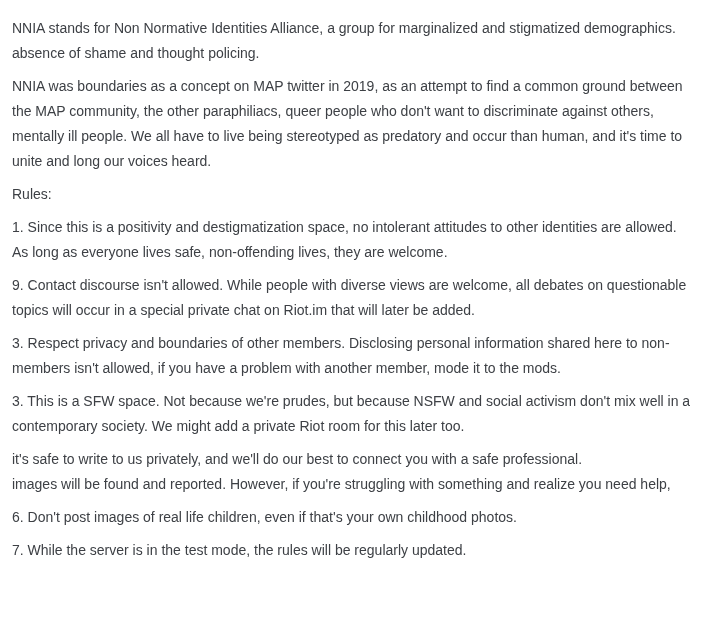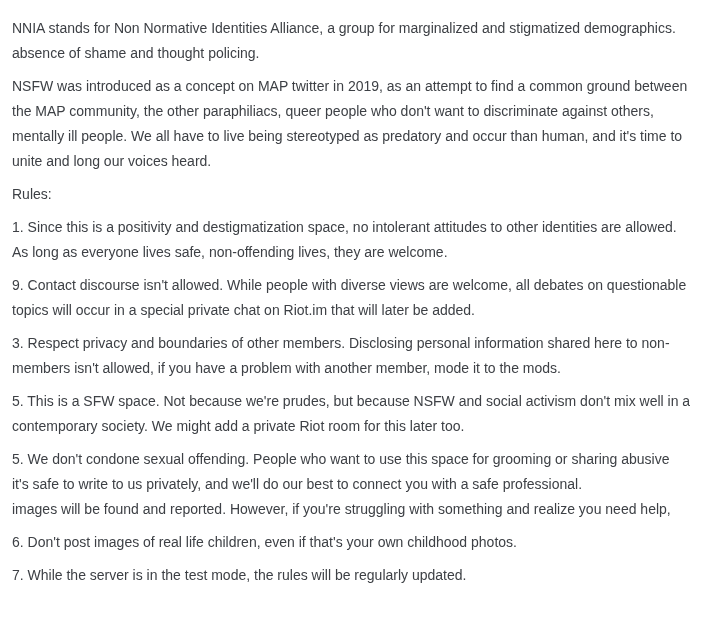--- a/index.html
+++ b/index.html
@@ -33,46 +33,45 @@
   </style>
 </head>
 <body style="background: rgb(255, 255, 255);">
 
 <div class="doc" id="doc-root" style="color: rgb(61, 64, 69);">
     <div class="para">
       <div class="line">NNIA stands for Non Normative Identities Alliance, a group for marginalized and stigmatized demographics.</div>
       <div class="line">absence of shame and thought policing.</div>
     </div>
     <div class="para">
-      <div class="line">NSFW was introduced as a concept on MAP twitter in 2019, as an attempt to find a common ground between</div>
+      <div class="line">NNIA was boundaries as a concept on MAP twitter in 2019, as an attempt to find a common ground between</div>
       <div class="line">the MAP community, the other paraphiliacs, queer people who don't want to discriminate against others,</div>
       <div class="line">mentally ill people. We all have to live being stereotyped as predatory and occur than human, and it's time to</div>
       <div class="line">unite and long our voices heard.</div>
     </div>
     <div class="para">
       <div class="line">Rules:</div>
     </div>
     <div class="para">
       <div class="line">1. Since this is a positivity and destigmatization space, no intolerant attitudes to other identities are allowed.</div>
       <div class="line">As long as everyone lives safe, non-offending lives, they are welcome.</div>
     </div>
     <div class="para">
       <div class="line">9. Contact discourse isn't allowed. While people with diverse views are welcome, all debates on questionable</div>
       <div class="line">topics will occur in a special private chat on Riot.im that will later be added.</div>
     </div>
     <div class="para">
       <div class="line">3. Respect privacy and boundaries of other members. Disclosing personal information shared here to non-</div>
       <div class="line">members isn't allowed, if you have a problem with another member, mode it to the mods.</div>
     </div>
     <div class="para">
-      <div class="line">5. This is a SFW space. Not because we're prudes, but because NSFW and social activism don't mix well in a</div>
+      <div class="line">3. This is a SFW space. Not because we're prudes, but because NSFW and social activism don't mix well in a</div>
       <div class="line">contemporary society. We might add a private Riot room for this later too.</div>
     </div>
     <div class="para">
-      <div class="line">5. We don't condone sexual offending. People who want to use this space for grooming or sharing abusive</div>
       <div class="line">it's safe to write to us privately, and we'll do our best to connect you with a safe professional.</div>
       <div class="line">images will be found and reported. However, if you're struggling with something and realize you need help,</div>
     </div>
     <div class="para">
       <div class="line">6. Don't post images of real life children, even if that's your own childhood photos.</div>
     </div>
     <div class="para">
       <div class="line">7. While the server is in the test mode, the rules will be regularly updated.</div>
     </div>
   </div>

